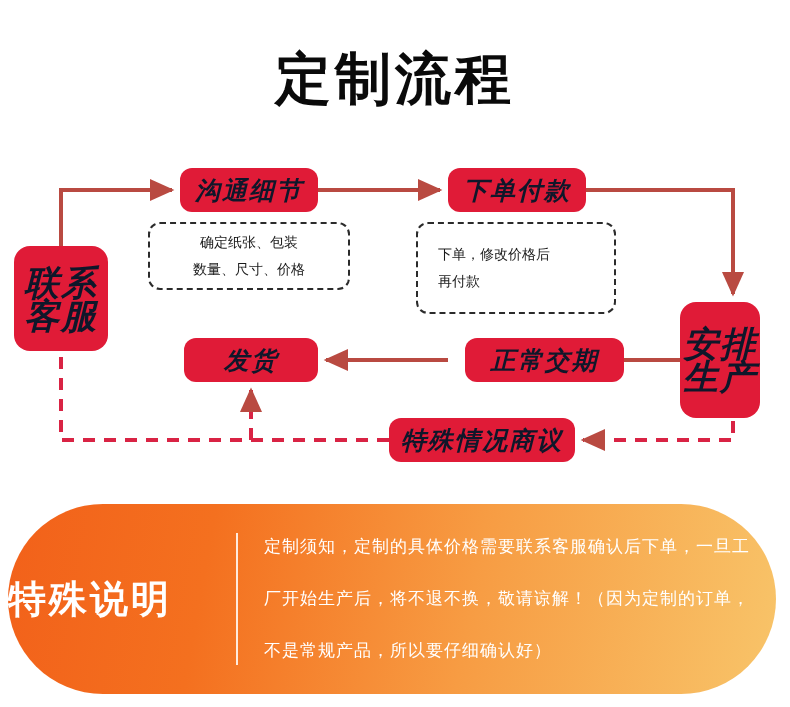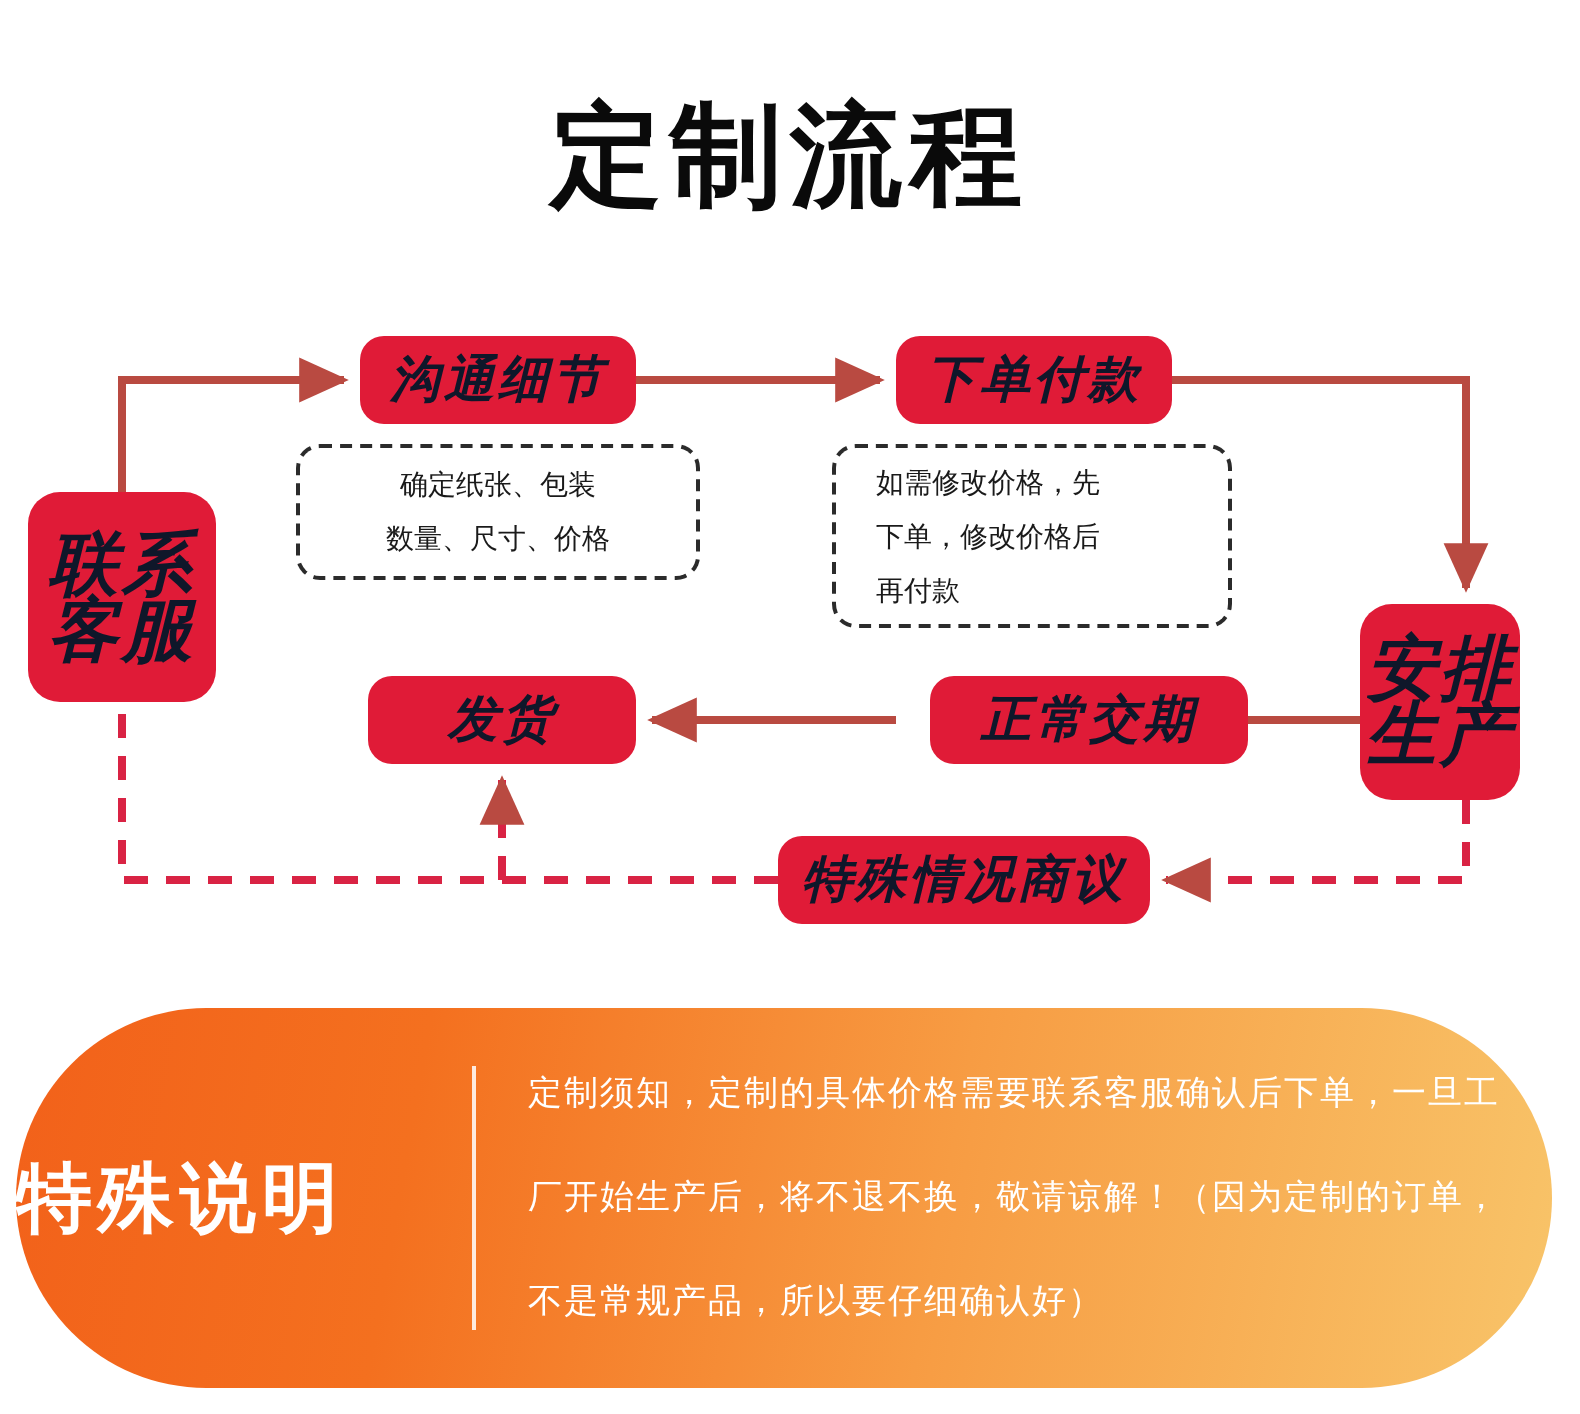--- a/index.html
+++ b/index.html
@@ -61,21 +61,21 @@
     z-index:2;
   }
   .note.ctr{justify-content:center;text-align:center;}
   .note.lft{justify-content:flex-start;text-align:left;}
   .note span{display:block;padding:0 10px;}
 
   
   #n-contact   {left:14px; top:96px;  width:94px;  height:105px;}
   #n-communic  {left:180px;top:18px;  width:138px; height:44px;}
   #n-order     {left:448px;top:18px;  width:138px; height:44px;}
-  #n-produce   {left:680px;top:152px; width:80px;  height:98px;}
+  #n-produce   {left:680px;top:152px; width:80px;  height:116px;}
   #n-delivery  {left:465px;top:188px; width:159px; height:44px;}
   #n-ship      {left:184px;top:188px; width:134px; height:44px;}
   #n-special   {left:389px;top:268px; width:186px; height:44px;text-align:right;}
 
   #note-left   {left:148px;top:72px;  width:202px; height:68px;}
   #note-right  {left:416px;top:72px;  width:200px; height:92px;}
 
   
   #banner{
     position:absolute;
@@ -181,21 +181,20 @@
 
     <div class="note ctr" id="note-left">
       <span>
         <span style="display:block">确定纸张、包装</span>
         <span style="display:block">数量、尺寸、价格</span>
       </span>
     </div>
 
     <div class="note lft" id="note-right">
       <span>
-        <span style="display:block">如需修改价格，先</span>
         <span style="display:block">下单，修改价格后</span>
         <span style="display:block">再付款</span>
       </span>
     </div>
 
   </div>
 
   <div id="banner">
     <div id="banner-title">特殊说明</div>
     <div id="banner-divider"></div>

